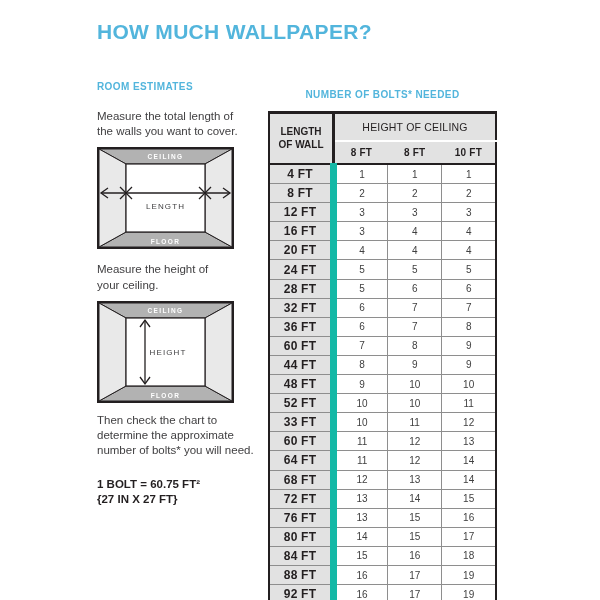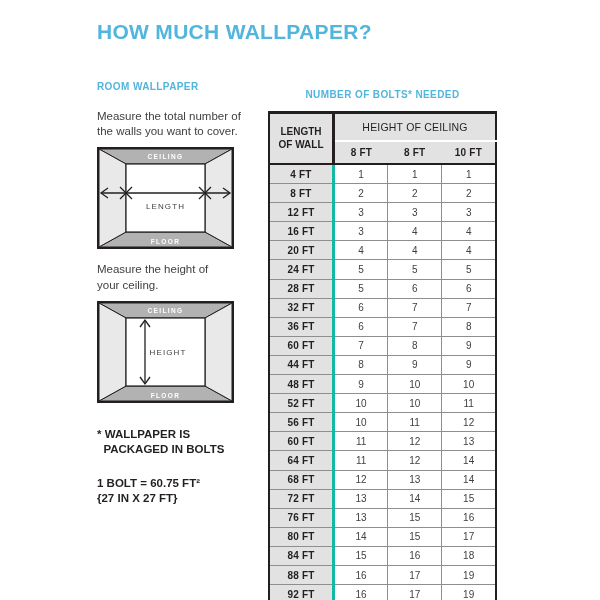--- a/index.html
+++ b/index.html
@@ -44,43 +44,43 @@
   }
   th.group{
     height:26px;background:var(--hdr-bg);font-size:10.5px;font-weight:normal;
     border-bottom:2px solid #ffffff;letter-spacing:.2px;
   }
   th.colh{
     height:21px;background:var(--hdr-bg);font-size:10px;font-weight:bold;
     border-bottom:2px solid #231f20;letter-spacing:.2px;
   }
   td.row-label{
-    height:18.1px;background:var(--hdr-bg);font-size:10px;font-weight:bold;
-    border-right:3px solid #14b8a6;border-top:1.5px solid #8e8e8e;letter-spacing:.2px;
+    height:18.1px;background:var(--hdr-bg);font-size:12px;font-weight:bold;
+    border-right:7px solid #14b8a6;border-top:1.5px solid #8e8e8e;letter-spacing:.2px;
   }
   td.val{
     height:18.1px;font-size:10px;color:#404040;
     border-top:1.5px solid #8e8e8e;border-left:1.5px solid #8e8e8e;
   }
   td.val.first{border-left:none;}
   
   .svg-wall-label{fill:#ffffff;font-family:"Liberation Sans",sans-serif;font-size:6.5px;font-weight:bold;letter-spacing:1.4px;}
   .svg-arrow-label{fill:#414042;font-family:"Liberation Sans",sans-serif;font-size:8px;letter-spacing:1.1px;}
 </style>
 </head>
 <body>
 
 <div id="page">
 
   <div class="title">HOW MUCH WALLPAPER?</div>
 
   <div class="left-col">
-    <div class="section-heading">ROOM WALLPAPER</div>
-
-    <div class="step s1">Measure the total number of
+    <div class="section-heading">ROOM ESTIMATES</div>
+
+    <div class="step s1">Measure the total length of
 the walls you want to cover.</div>
 
     <svg class="room-svg first" width="137" height="102" viewBox="0 0 137 102">
       <rect x="1" y="1" width="135" height="100" fill="#ffffff" stroke="#231f20" stroke-width="2"></rect>
       <polygon points="2,2 135,2 108,17 29,17" fill="#b2b2b2" stroke="#231f20" stroke-width="1"></polygon>
       <polygon points="2,100 135,100 108,85 29,85" fill="#b2b2b2" stroke="#231f20" stroke-width="1"></polygon>
       <polygon points="2,2 29,17 29,85 2,100" fill="#e9e9e9" stroke="#231f20" stroke-width="1"></polygon>
       <polygon points="135,2 108,17 108,85 135,100" fill="#e9e9e9" stroke="#231f20" stroke-width="1"></polygon>
       <rect x="29" y="17" width="79" height="68" fill="#ffffff" stroke="#231f20" stroke-width="1.2"></rect>
       <text class="svg-wall-label" x="68.5" y="12" text-anchor="middle">CEILING</text>
@@ -110,23 +110,24 @@
       <text class="svg-wall-label" x="68.5" y="12" text-anchor="middle">CEILING</text>
       <text class="svg-wall-label" x="68.5" y="96.5" text-anchor="middle">FLOOR</text>
       <g stroke="#231f20" stroke-width="1.3" fill="none">
         <line x1="48" y1="20" x2="48" y2="82"></line>
         <polyline points="43,26 48,19 53,26"></polyline>
         <polyline points="43,76 48,83 53,76"></polyline>
       </g>
       <text class="svg-arrow-label" x="71" y="54" text-anchor="middle">HEIGHT</text>
     </svg>
 
-
-    <div class="note footnote">* WALLPAPER IS
-&nbsp;&nbsp;PACKAGED IN BOLTS</div>
+    <div class="step s3">Then check the chart to
+determine the approximate
+number of bolts* you will need.</div>
+
     <div class="note boltinfo">1 BOLT = 60.75 FT²
 {27 IN X 27 FT}</div>
   </div>
 
   <div class="table-col">
     <div class="section-heading table-heading">NUMBER OF BOLTS* NEEDED</div>
 
     <table class="bolts">
       <thead>
         <tr>
@@ -213,21 +214,21 @@
             <td class="val">10</td>
             <td class="val">10</td>
           </tr>
           <tr>
             <td class="row-label">52 FT</td>
             <td class="val first">10</td>
             <td class="val">10</td>
             <td class="val">11</td>
           </tr>
           <tr>
-            <td class="row-label">56 FT</td>
+            <td class="row-label">33 FT</td>
             <td class="val first">10</td>
             <td class="val">11</td>
             <td class="val">12</td>
           </tr>
           <tr>
             <td class="row-label">60 FT</td>
             <td class="val first">11</td>
             <td class="val">12</td>
             <td class="val">13</td>
           </tr>

